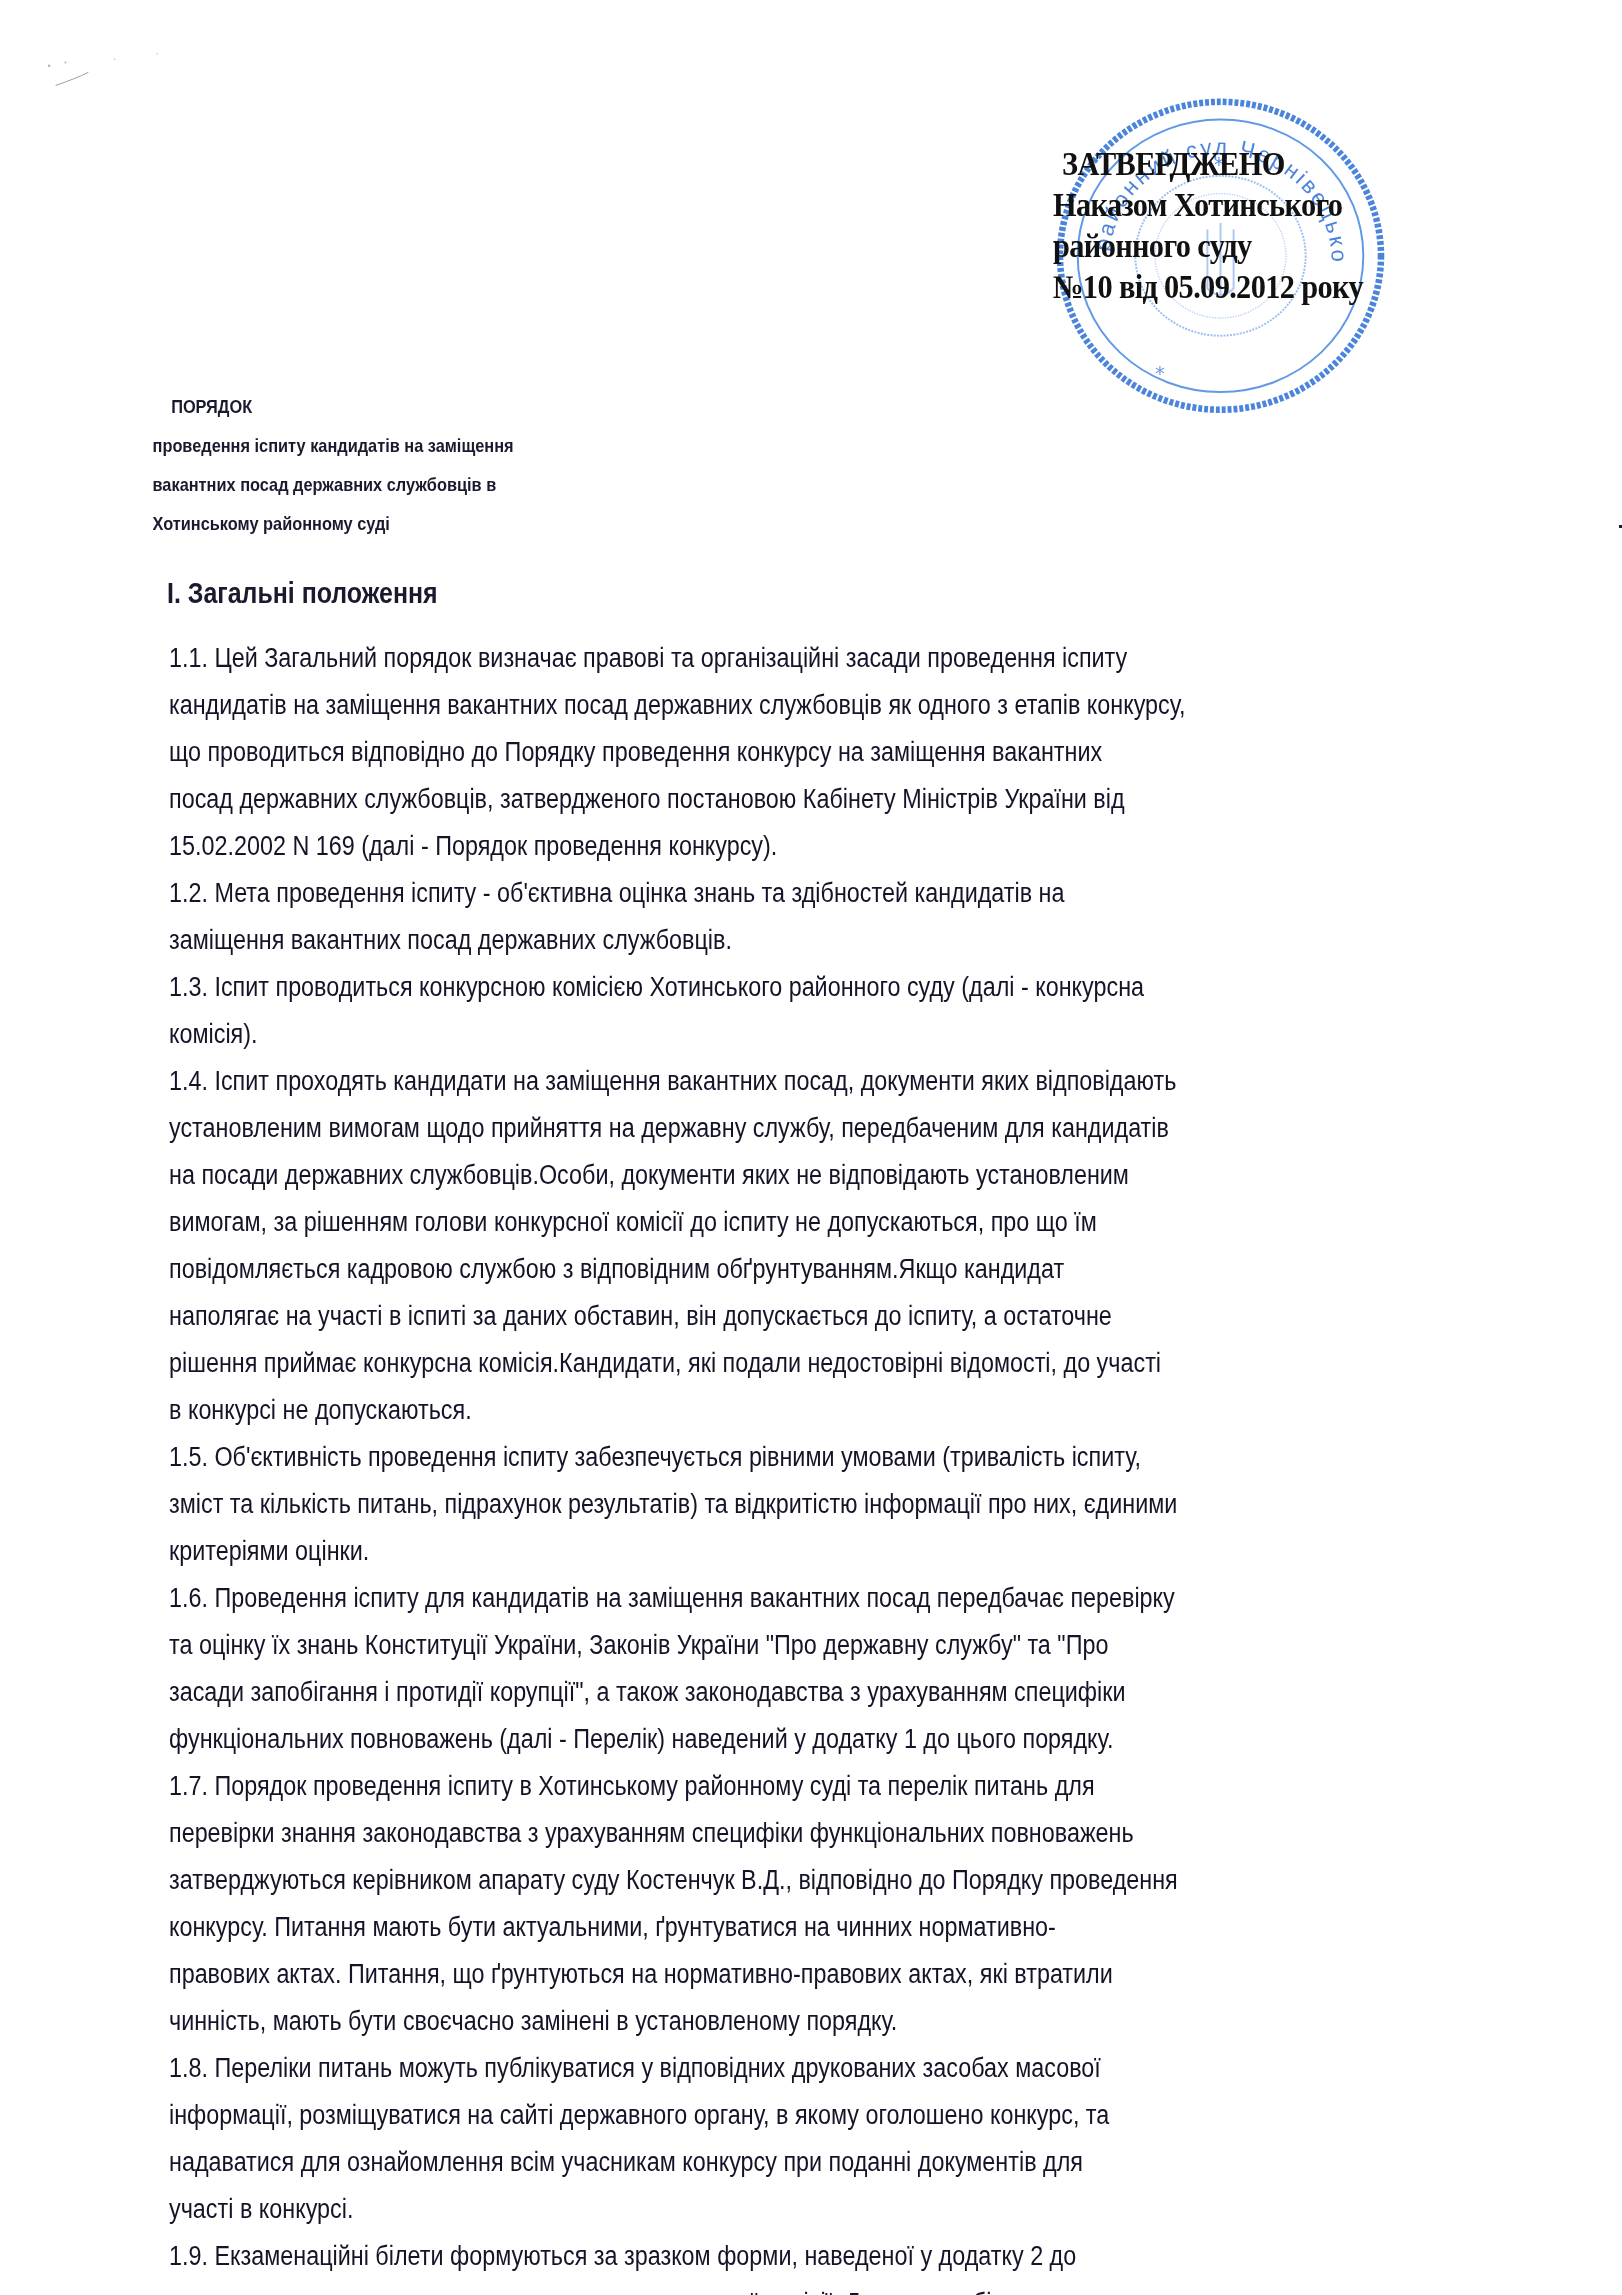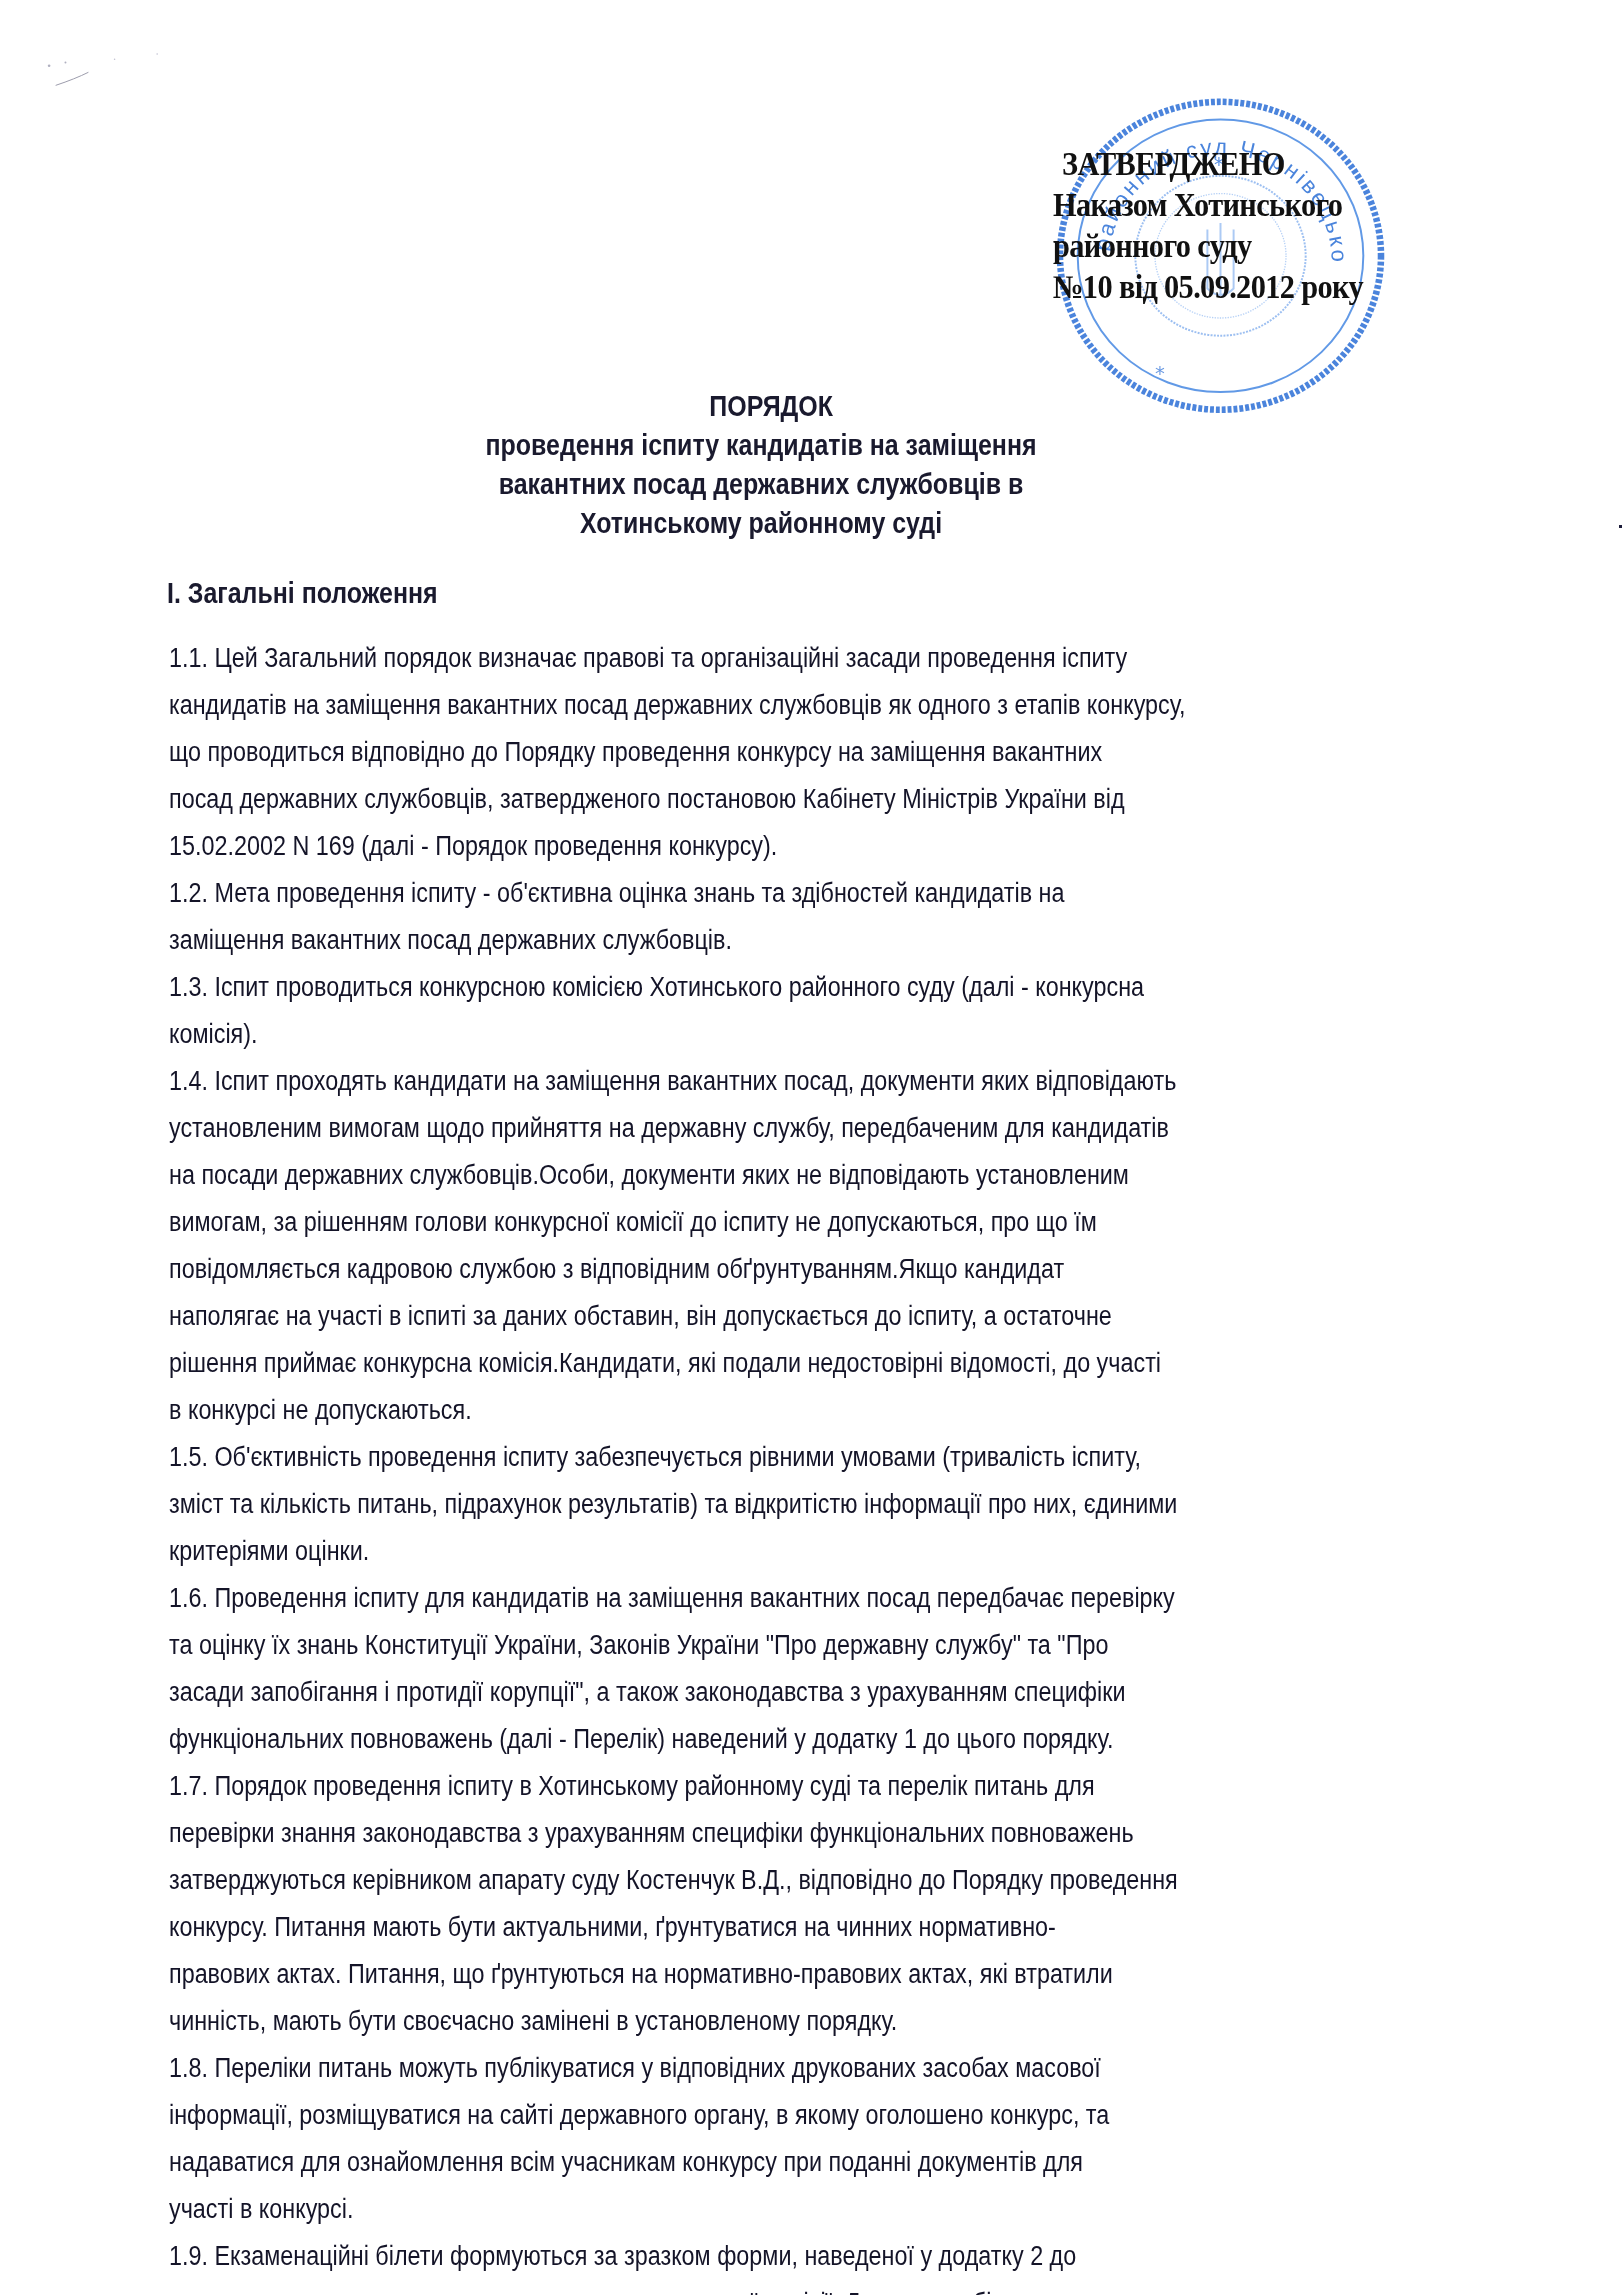--- a/index.html
+++ b/index.html
@@ -11,21 +11,21 @@
 
   
   .stamp { position: absolute; left: 1050px; top: 92px; width: 341px; height: 321px; }
 
   
   .approval { position: absolute; left: 1053px; top: 144px; font-family: "Liberation Serif", serif; font-weight: bold; color: #111; font-size: 33px; line-height: 41px; letter-spacing: -0.7px; }
   .approval div { white-space: nowrap; transform: scaleX(0.92); transform-origin: left center; }
   .approval .l0 { padding-left: 9.8px; }
 
   
-  .title { position: absolute; left: 0; width: 1522px; top: 387px; text-align: center; font-family: "Liberation Sans", sans-serif; font-weight: bold; color: #1a1a2e; font-size: 29px; line-height: 39px; }
+  .title { position: absolute; left: 0; width: 1522px; top: 387px; text-align: left; font-family: "Liberation Sans", sans-serif; font-weight: bold; color: #1a1a2e; font-size: 19px; line-height: 39px; padding-left: 46px; }
   .title div { white-space: nowrap; transform: scaleX(0.86); transform-origin: center center; }
   .title .t0 { margin-left: 19.7px; }
 
   .section-heading { position: absolute; left: 167px; top: 576px; font-family: "Liberation Sans", sans-serif; font-weight: bold; color: #1a1a2e; font-size: 29px; line-height: 34px; white-space: nowrap; transform: scaleX(0.86); transform-origin: left center; }
 
   
   .body-text { position: absolute; left: 169px; top: 635px; width: 1410px; font-family: "Liberation Sans", sans-serif; color: #141428; font-size: 27px; line-height: 47px; }
   .line { white-space: nowrap; transform: scaleX(0.865); transform-origin: left center; display: block; }
 
   .edge-speck { position: absolute; left: 1619px; top: 525px; width: 2.6px; height: 3.3px; background: #1c1c3a; }

